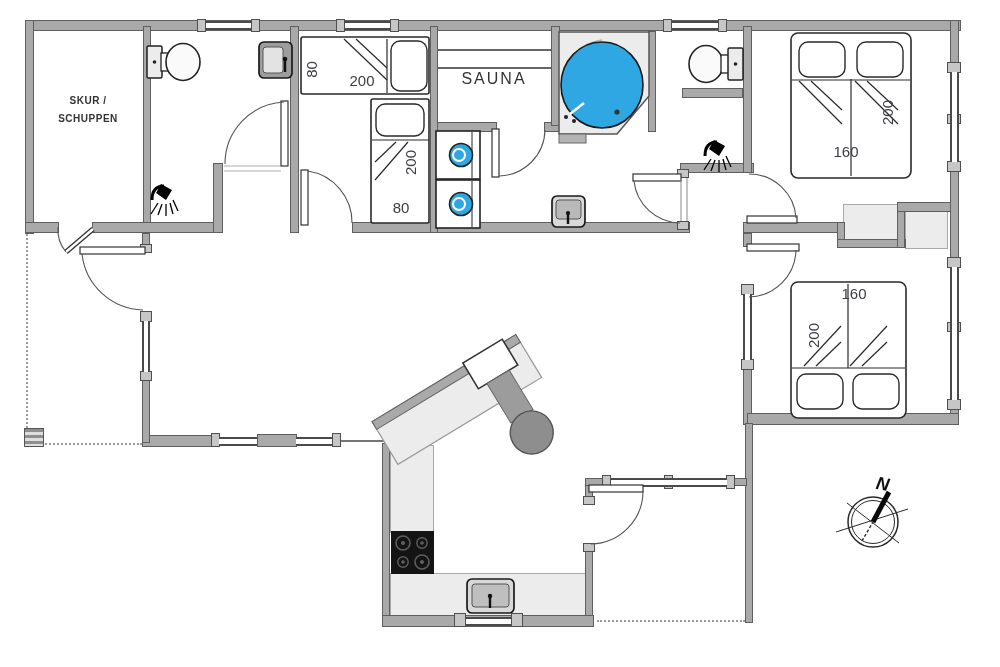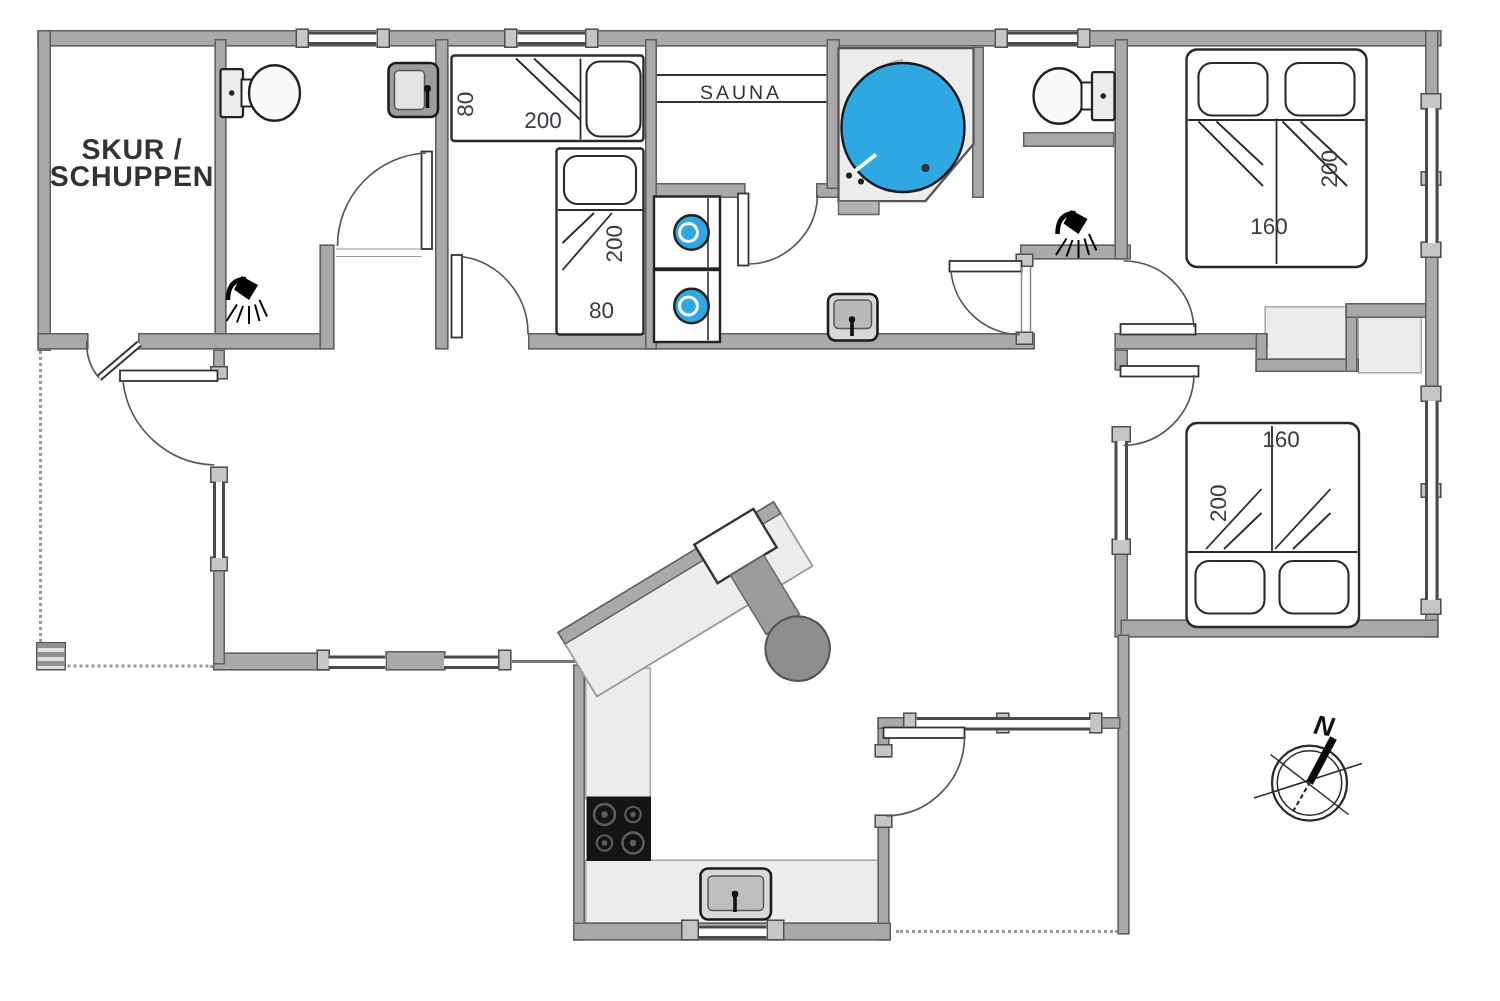--- a/index.html
+++ b/index.html
@@ -9,22 +9,22 @@
   .winh{position:absolute;background:#fff;border-top:2px solid #4a4a4a;border-bottom:2px solid #4a4a4a;box-sizing:border-box;z-index:4;}
   .winv{position:absolute;background:#fff;border-left:2px solid #4a4a4a;border-right:2px solid #4a4a4a;box-sizing:border-box;z-index:4;}
   .counter{position:absolute;background:#ececec;border:1px solid #a8a8a8;box-sizing:border-box;z-index:1;}
   .dotv{position:absolute;border-left:2px dotted #9a9a9a;z-index:1;}
   .doth{position:absolute;border-top:2px dotted #9a9a9a;z-index:1;}
   .hatch{position:absolute;background:repeating-linear-gradient(180deg,#8f8f8f 0 3px,#dedede 3px 6px);border:1px solid #555;box-sizing:border-box;z-index:3;}
   svg.fx{position:absolute;left:0;top:0;z-index:5;}
   .vlbl{position:absolute;z-index:6;color:#3c3c44;font-size:15px;width:40px;text-align:center;transform:rotate(-90deg);white-space:nowrap;}
   .hlbl{position:absolute;z-index:6;color:#3c3c44;font-size:15px;width:44px;text-align:center;white-space:nowrap;}
   .room{position:absolute;z-index:6;color:#333;font-weight:600;text-align:center;}
-  #shed-label{left:28px;top:92px;width:120px;font-size:19px;letter-spacing:.5px;line-height:18px;}
-  #sauna-label{left:449px;top:54px;width:90px;font-size:13px;letter-spacing:2px;font-weight:500;}
+  #shed-label{left:28px;top:92px;width:120px;font-size:10px;letter-spacing:.5px;line-height:18px;}
+  #sauna-label{left:449px;top:70px;width:90px;font-size:16px;letter-spacing:2px;font-weight:500;}
   #north-label{left:876px;top:474px;font-size:18px;font-weight:bold;font-style:italic;color:#111;transform:rotate(10deg);z-index:6;position:absolute;}
 </style>
 </head>
 <body>
 
 <div id="plan">
 
   <div class="counter" style="left:390px;top:445px;width:44px;height:88px;"></div>
   <div class="counter" style="left:390px;top:573px;width:202px;height:43px;"></div>
   <div class="counter" style="left:843px;top:204px;width:56px;height:36px;z-index:2;"></div>

